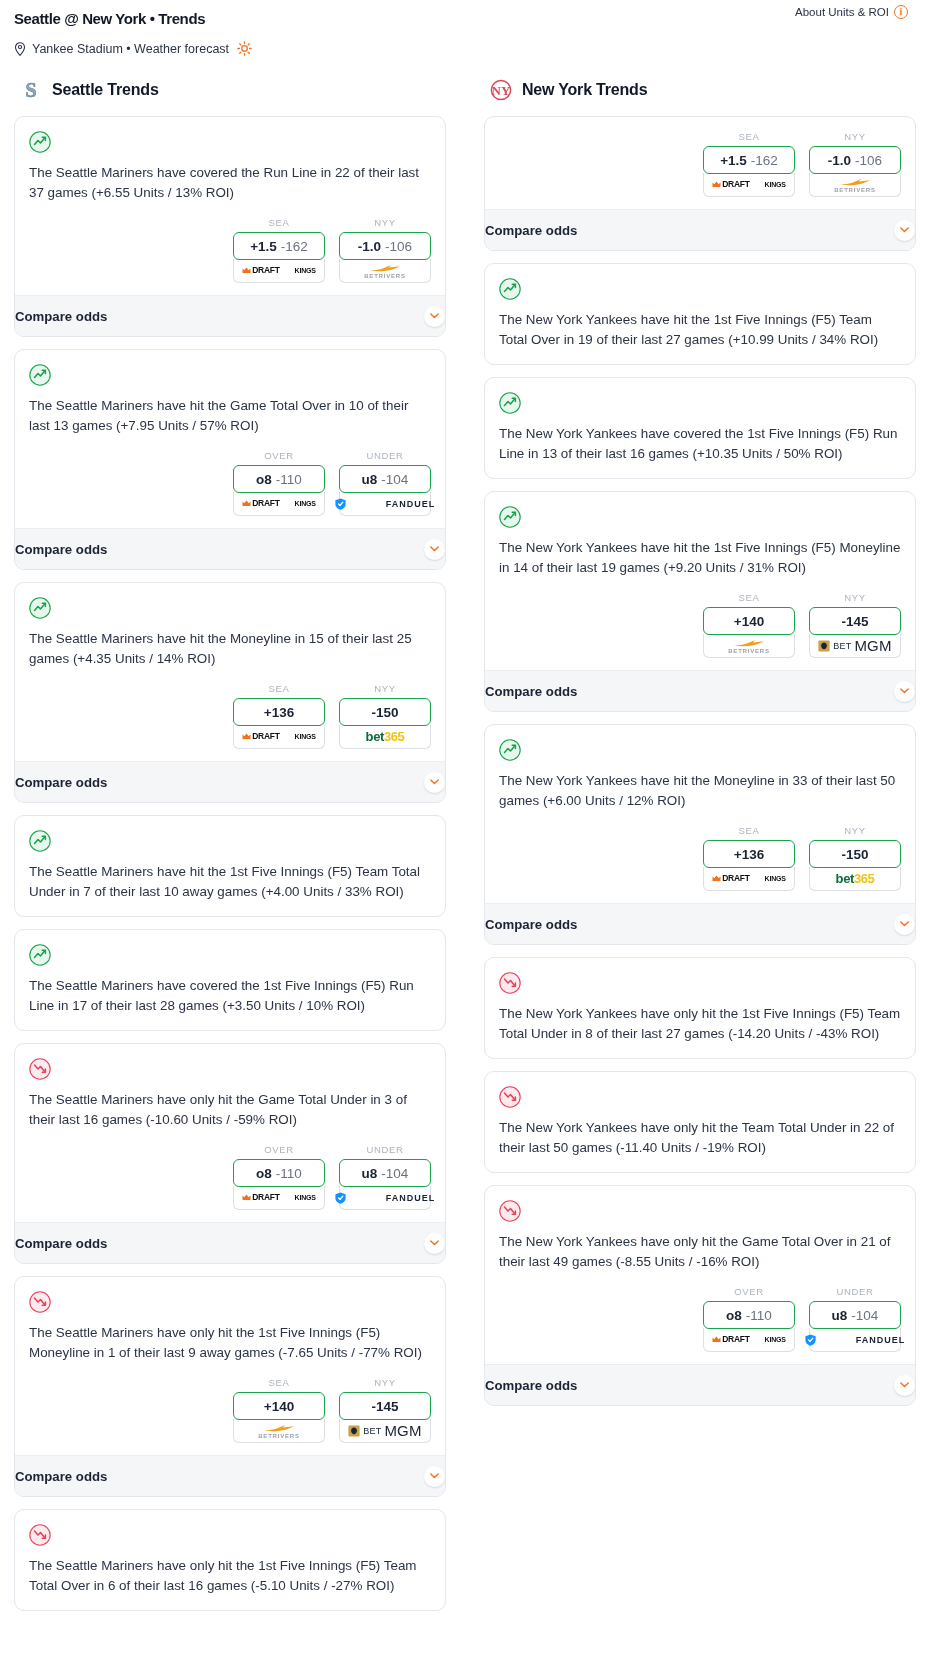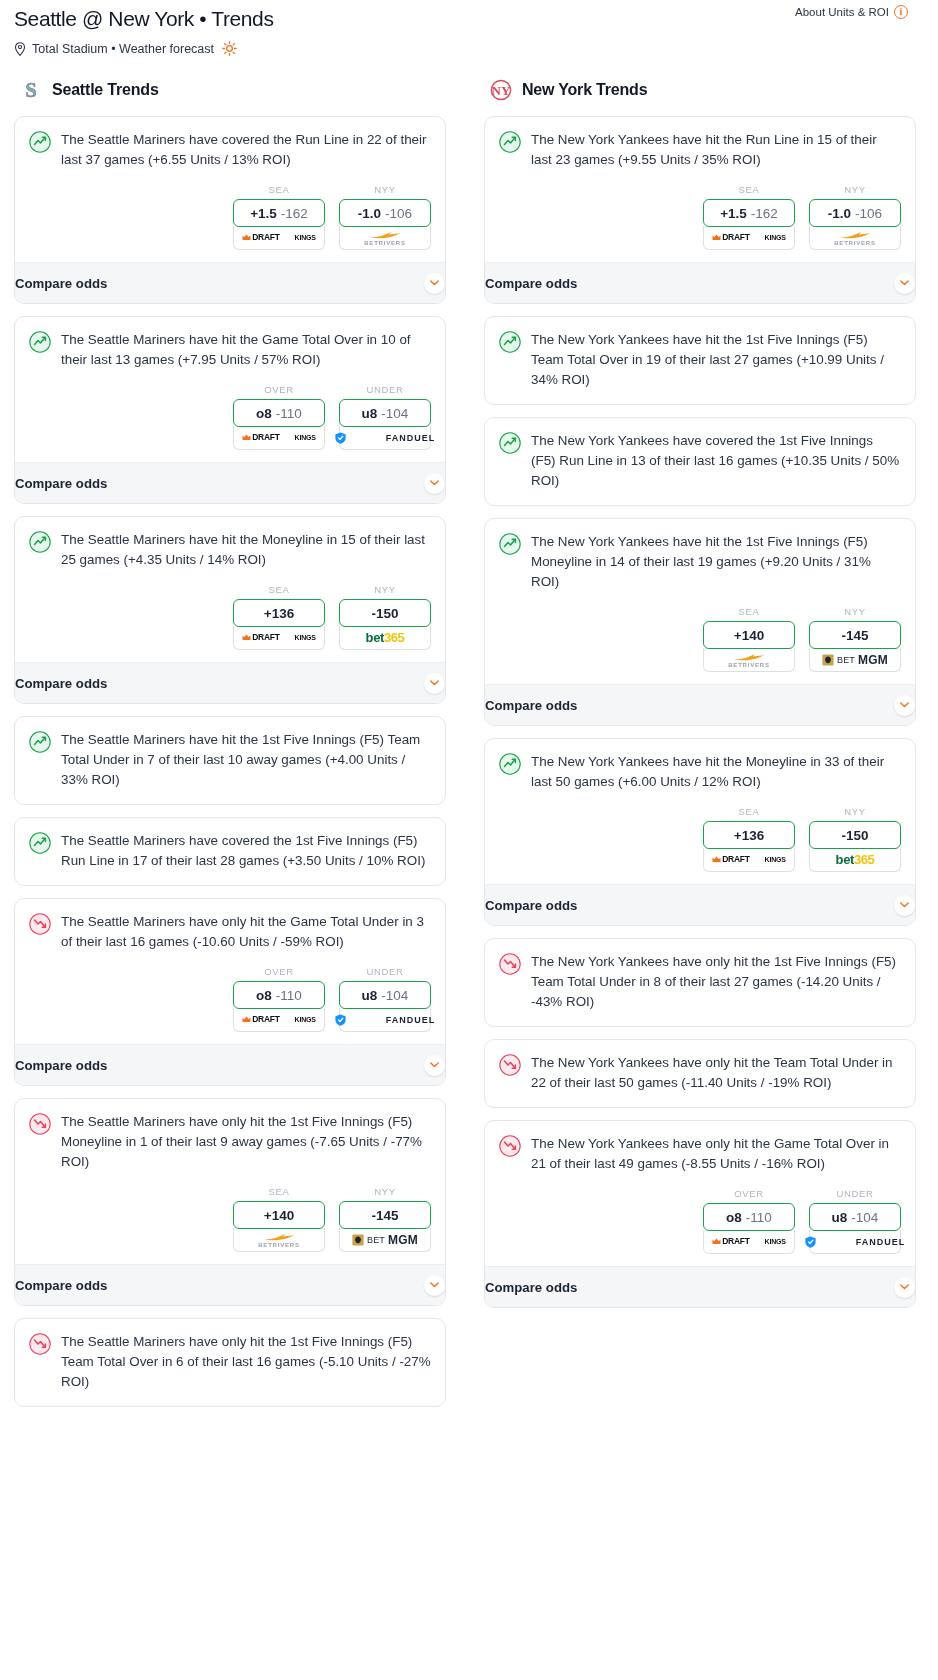--- a/index.html
+++ b/index.html
@@ -8,22 +8,22 @@
     background: #ffffff;
     font-family: "Liberation Sans", sans-serif;
     color: #1b2334;
     -webkit-font-smoothing: antialiased;
   }
   body { padding: 0 0 20px 0; position: relative; }
 
   
   .page-head { padding: 6px 14px 0 14px; position: relative; }
   .title {
-    font-size: 21px;
-    font-weight: 400;
+    font-size: 15px;
+    font-weight: 700;
     letter-spacing: -0.4px;
     color: #111827;
     line-height: 26px;
   }
   .about-link {
     position: absolute;
     right: 30px;
     top: 5px;
     font-size: 11.5px;
     color: #2b3445;
@@ -78,21 +78,21 @@
   }
 
   
   .card {
     border: 1px solid #e3e6ea;
     border-radius: 10px;
     background: #fff;
     margin-bottom: 12px;
     overflow: hidden;
   }
-  .card-body { padding: 13px 14px 0 14px; display: flex; gap: 10px; }
+  .card-body { padding: 13px 14px 0 14px; display: flex; gap: 10px; flex-direction: column; }
   .trend-icon { flex: 0 0 22px; width: 22px; height: 22px; margin-top: 1px; }
   .trend-text {
     font-size: 13.4px;
     line-height: 20px;
     color: #2b3445;
     padding-top: 0px;
   }
 
   
   .odds-area {
@@ -151,21 +151,21 @@
   .fd-text { font-size: 9px; font-weight: 700; color: #1b2334; letter-spacing: 1px; padding-left: 37px; }
   .logo-b365 { font-size: 13px; font-weight: 700; letter-spacing: -0.4px; }
   .b365-a { color: #0a6b3c; }
   .b365-b { color: #f1c40f; }
   .logo-br { flex-direction: column; line-height: 1; }
   .br-swoosh { width: 32px; height: 9px; display:block; }
   .br-text { font-size: 6px; font-weight: 700; color: #9aa2ac; letter-spacing: 0.8px; margin-top:1px;}
   .logo-mgm { gap: 3px; }
   .mgm-lion { width: 12px; height: 12px; display:block; }
   .mgm-t1 { font-size: 9px; font-weight: 400; color: #1b2334; letter-spacing: 0.2px;}
-  .mgm-t2 { font-size: 12px; font-weight: 700; color: #1b2334; letter-spacing: 0.2px;}
+  .mgm-t2 { font-size: 15px; font-weight: 400; color: #1b2334; letter-spacing: 0.2px;}
 
   
   .compare {
     background: #f5f6f7;
     height: 41px;
     display: flex;
     align-items: center;
     justify-content: space-between;
     gap: 10px;
     cursor: pointer;
@@ -191,21 +191,21 @@
   <div class="about-link">
     <span>About Units &amp; ROI</span>
     <span class="info-badge">i</span>
   </div>
 
   <div class="venue-row">
     <svg class="pin-icon" viewBox="0 0 12 14">
       <path d="M6 0.7C3.5 0.7 1.5 2.7 1.5 5.2c0 3.2 4.5 8.1 4.5 8.1s4.5-4.9 4.5-8.1C10.5 2.7 8.5 0.7 6 0.7z" fill="none" stroke="#2b3445" stroke-width="1.1"></path>
       <circle cx="6" cy="5.1" r="1.6" fill="none" stroke="#2b3445" stroke-width="1.1"></circle>
     </svg>
-    <span>Total Stadium • Weather forecast</span>
+    <span>Yankee Stadium • Weather forecast</span>
     <svg class="sun-icon" viewBox="0 0 16 16">
       <circle cx="8" cy="8" r="3" fill="none" stroke="#f2711c" stroke-width="1.4"></circle>
       <g stroke="#f2711c" stroke-width="1.4" stroke-linecap="round">
         <line x1="8" y1="0.9" x2="8" y2="2.6"></line>
           <line x1="8" y1="13.4" x2="8" y2="15.1"></line>
         <line x1="0.9" y1="8" x2="2.6" y2="8"></line>
           <line x1="13.4" y1="8" x2="15.1" y2="8"></line>
         <line x1="2.9" y1="2.9" x2="4.1" y2="4.1"></line>
           <line x1="11.9" y1="11.9" x2="13.1" y2="13.1"></line>
         <line x1="13.1" y1="2.9" x2="11.9" y2="4.1"></line>
@@ -516,28 +516,20 @@
     </div>
     <div class="col">
       <div class="col-head">
         <svg class="team-logo" viewBox="0 0 22 24">
           <circle cx="11" cy="12" r="9.6" fill="none" stroke="#d94a5c" stroke-width="1.5"></circle>
           <text x="11" y="17" text-anchor="middle" font-family="Liberation Serif, serif" font-size="13" font-weight="700" fill="#d94a5c">NY</text>
         </svg>
         <span class="col-title">New York Trends</span>
       </div>
       <div class="card">
-        <div class="card-body">
-          <svg class="trend-icon" viewBox="0 0 22 22">
-            <circle cx="11" cy="11" r="10.2" fill="#e8f7ee" stroke="#16a34a" stroke-width="1.1"></circle>
-            <path d="M5.5 13.5 L9 9.5 L11.5 12 L16 6.5" fill="none" stroke="#16a34a" stroke-width="1.5" stroke-linecap="round" stroke-linejoin="round"></path>
-            <path d="M13.2 6.2 L16.4 6.2 L16.4 9.4" fill="none" stroke="#16a34a" stroke-width="1.5" stroke-linecap="round" stroke-linejoin="round"></path>
-          </svg>
-          <div class="trend-text">The New York Yankees have hit the Run Line in 15 of their last 23 games (+9.55 Units / 35% ROI)</div>
-        </div>
         <div class="odds-area">
           <div class="odds-cell">
             <div class="odds-label">SEA</div>
             <div class="odds-price">
               <span class="pt">+1.5</span>
               <span class="vig">-162</span>
             </div>
             <div class="book-box">
               <div class="logo logo-dk">
                 <div class="dk-top">

